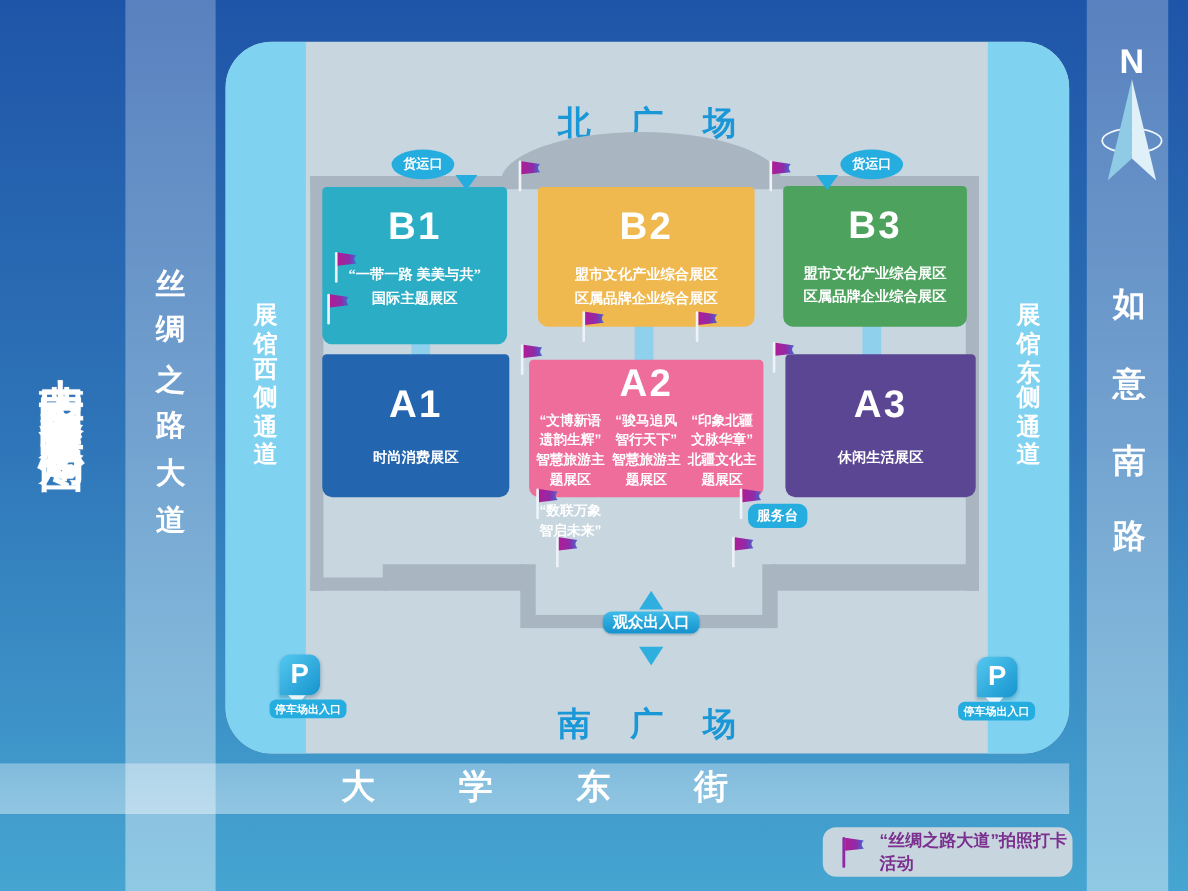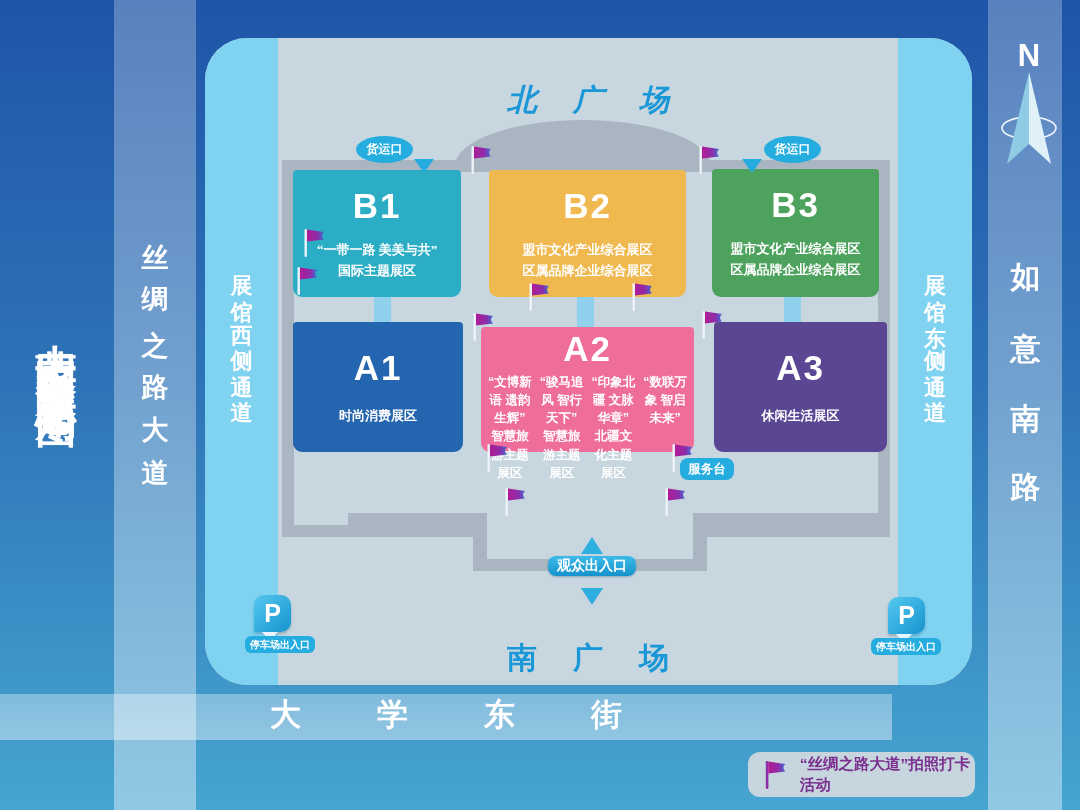--- a/index.html
+++ b/index.html
@@ -4,22 +4,22 @@
 <style>
   html,body{margin:0;padding:0;}
   body{font-family:"Liberation Sans","DejaVu Sans",sans-serif;}
   .stage{position:relative;width:1080px;height:810px;overflow:hidden;
          background:linear-gradient(180deg,#1F55A8 0%,#2E74B8 48%,#46A5D1 100%);}
 
   
   .road-v{position:absolute;top:0;height:810px;background:linear-gradient(180deg,rgba(255,255,255,.26),rgba(255,255,255,.40));}
   .road-v.west{left:114px;width:82px;}
   .road-v.east{left:988px;width:74px;}
-  .road-h{position:absolute;left:0;top:694px;width:880px;height:46px;
-          background:linear-gradient(180deg,rgba(255,255,255,.34),rgba(255,255,255,.42));padding-left:12px;}
+  .road-h{position:absolute;left:0;top:694px;width:972px;height:46px;
+          background:linear-gradient(180deg,rgba(255,255,255,.34),rgba(255,255,255,.42));}
   .vtext{position:absolute;left:50%;transform:translateX(-50%);writing-mode:vertical-rl;text-orientation:upright;
          color:#FFFFFF;white-space:nowrap;}
   .road-v.west .vtext{top:222px;font-size:27px;font-weight:bold;letter-spacing:43px;}
   .road-v.east .vtext{top:238px;font-size:30px;font-weight:bold;letter-spacing:70px;}
   .road-h .htext{position:absolute;left:0;right:0;top:50%;transform:translateY(-54%);text-align:center;
                  color:#fff;font-size:31px;font-weight:bold;letter-spacing:76px;text-indent:76px;}
 
   
   .poster-title{position:absolute;left:0;top:0;width:114px;height:694px;display:flex;align-items:center;justify-content:center;}
   .poster-title .vtext{position:static;transform:none;font-size:41px;font-weight:bold;letter-spacing:6px;
@@ -33,45 +33,45 @@
   
   .map{position:absolute;left:205px;top:38px;width:767px;height:647px;border-radius:42px;
        background:#C7D6DF;overflow:hidden;}
   .strip{position:absolute;top:0;height:647px;background:#7FD2F0;}
   .strip.west{left:0;width:73px;}
   .strip.east{left:693px;width:74px;}
   .strip .vtext{color:#fff;font-size:22px;font-weight:bold;letter-spacing:25px;top:220px;}
 
   .plaza{position:absolute;left:73px;right:74px;text-align:center;color:#1A97D7;
          font-size:30px;font-weight:bold;letter-spacing:36px;text-indent:36px;}
-  .plaza.north{top:42px;font-style:italic;}
+  .plaza.north{top:54px;}
   .plaza.south{top:600px;}
 
   .dome{position:absolute;left:250px;top:82px;width:256px;height:46px;background:#A9B6C1;
         border-radius:50% 50% 0 0 / 100% 100% 0 0;}
   .wall{position:absolute;background:#A9B6C1;}
   .connector{position:absolute;background:#8FD0EC;}
 
   
   .hall{position:absolute;color:#fff;text-align:center;display:flex;flex-direction:column;align-items:center;
         border-radius:4px 4px 9px 9px;}
   .hall .code{font-size:35px;font-weight:bold;letter-spacing:2px;}
   .hall .sub{font-size:13px;font-weight:bold;line-height:1.6;font-family:Liberation Serif, serif;}
-  .hall.b1{left:88px;top:132px;width:168px;height:127px;background:#2BADC6;}
+  .hall.b1{left:88px;top:132px;width:168px;height:143px;background:#2BADC6;}
   .hall.b2{left:284px;top:132px;width:197px;height:127px;background:#F0B950;}
   .hall.b3{left:507px;top:131px;width:167px;height:128px;background:#4DA25D;}
   .hall.a1{left:88px;top:284px;width:170px;height:130px;background:#2365AE;}
   .hall.a2{left:276px;top:289px;width:213px;height:125px;background:#EE6D9A;}
   .hall.a3{left:509px;top:284px;width:173px;height:130px;background:#5A4692;}
   .hall.b1 .code,.hall.b2 .code,.hall.b3 .code{margin-top:16px;}
   .hall.b1 .sub,.hall.b2 .sub,.hall.b3 .sub{margin-top:14px;}
   .hall.a1 .code,.hall.a3 .code{margin-top:26px;}
   .hall.a1 .sub,.hall.a3 .sub{margin-top:18px;}
   .hall.a2 .code{margin-top:2px;}
-  .a2grid{display:grid;grid-template-columns:1fr 1fr 1fr 1fr;column-gap:6px;row-gap:9px;margin-top:4px;padding:0 6px;}
+  .a2grid{display:grid;grid-template-columns:1fr 1fr 1fr;column-gap:6px;row-gap:9px;margin-top:4px;padding:0 6px;}
   .a2grid .cell{font-size:12.5px;font-weight:bold;line-height:1.45;}
 
   
   .badge{position:absolute;background:#26ADE0;color:#fff;font-weight:bold;display:flex;
          align-items:center;justify-content:center;}
   .freight{width:57px;height:27px;border-radius:50%;font-size:12px;top:98px;}
   .freight.l{left:151px;} .freight.r{left:559px;}
   .tri-down{position:absolute;width:0;height:0;border-left:10px solid transparent;border-right:10px solid transparent;
             border-top:14px solid #26ADE0;top:121px;}
   .tri-down.l{left:209px;} .tri-down.r{left:537px;}

